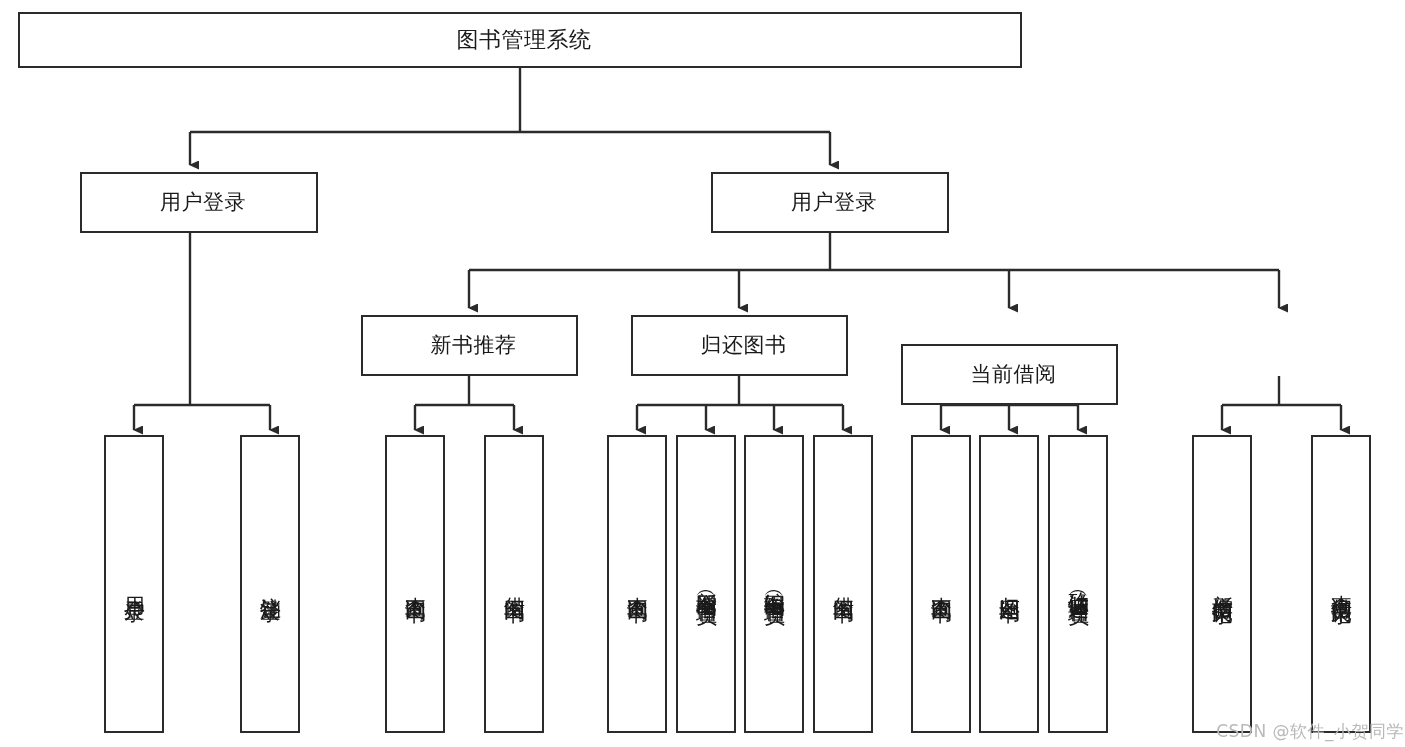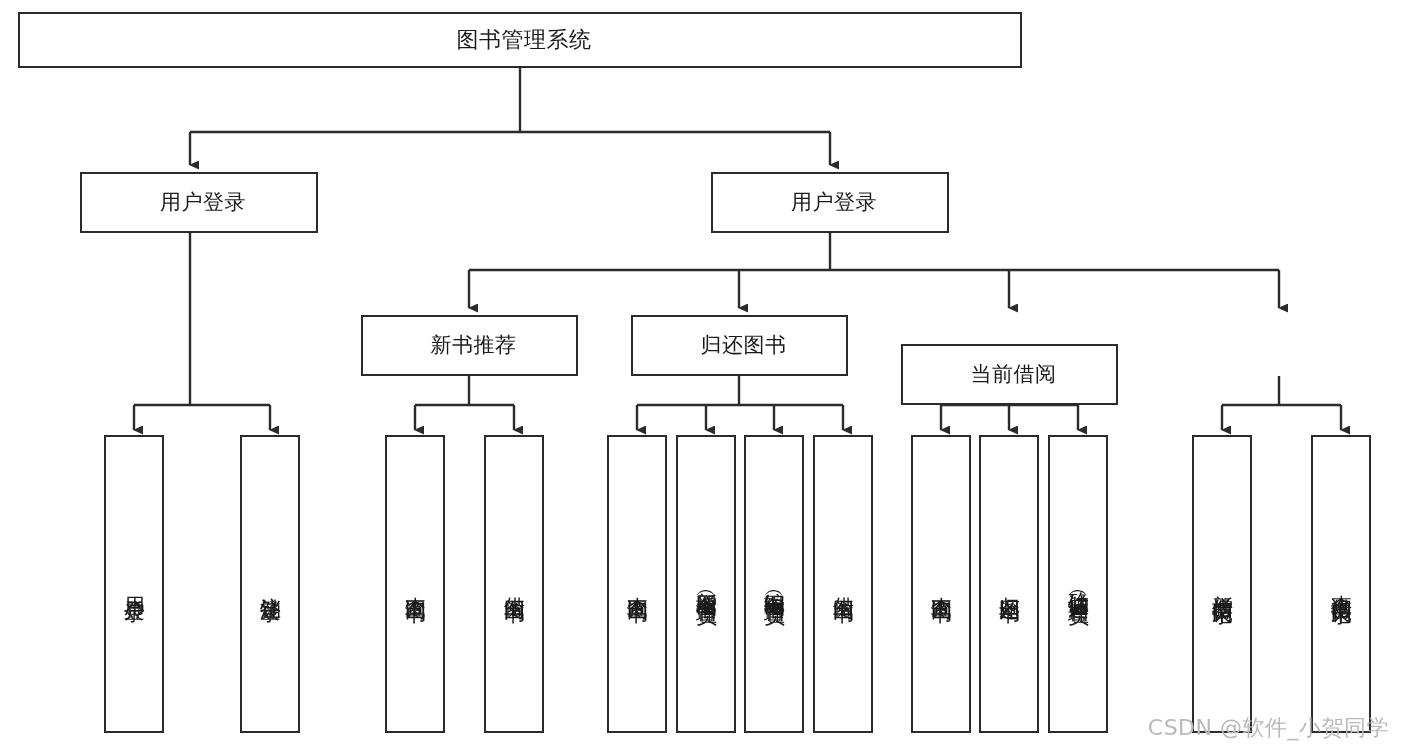--- a/index.html
+++ b/index.html
@@ -61,23 +61,23 @@
     writing-mode: vertical-rl;
     text-orientation: upright;
     font-size: 21px;
     line-height: 1.28;
     letter-spacing: 2px;
     max-height: 100%;
     white-space: normal;
   }
   #watermark {
     position: absolute;
-    right: 16px;
+    right: 1px;
     bottom: 4px;
-    font-size: 22px;
+    font-size: 17px;
     color: #b9b9b9;
     white-space: nowrap;
     letter-spacing: 0.5px;
   }
 </style>
 </head>
 <body>
 
 <div id="diagram-root">
 

